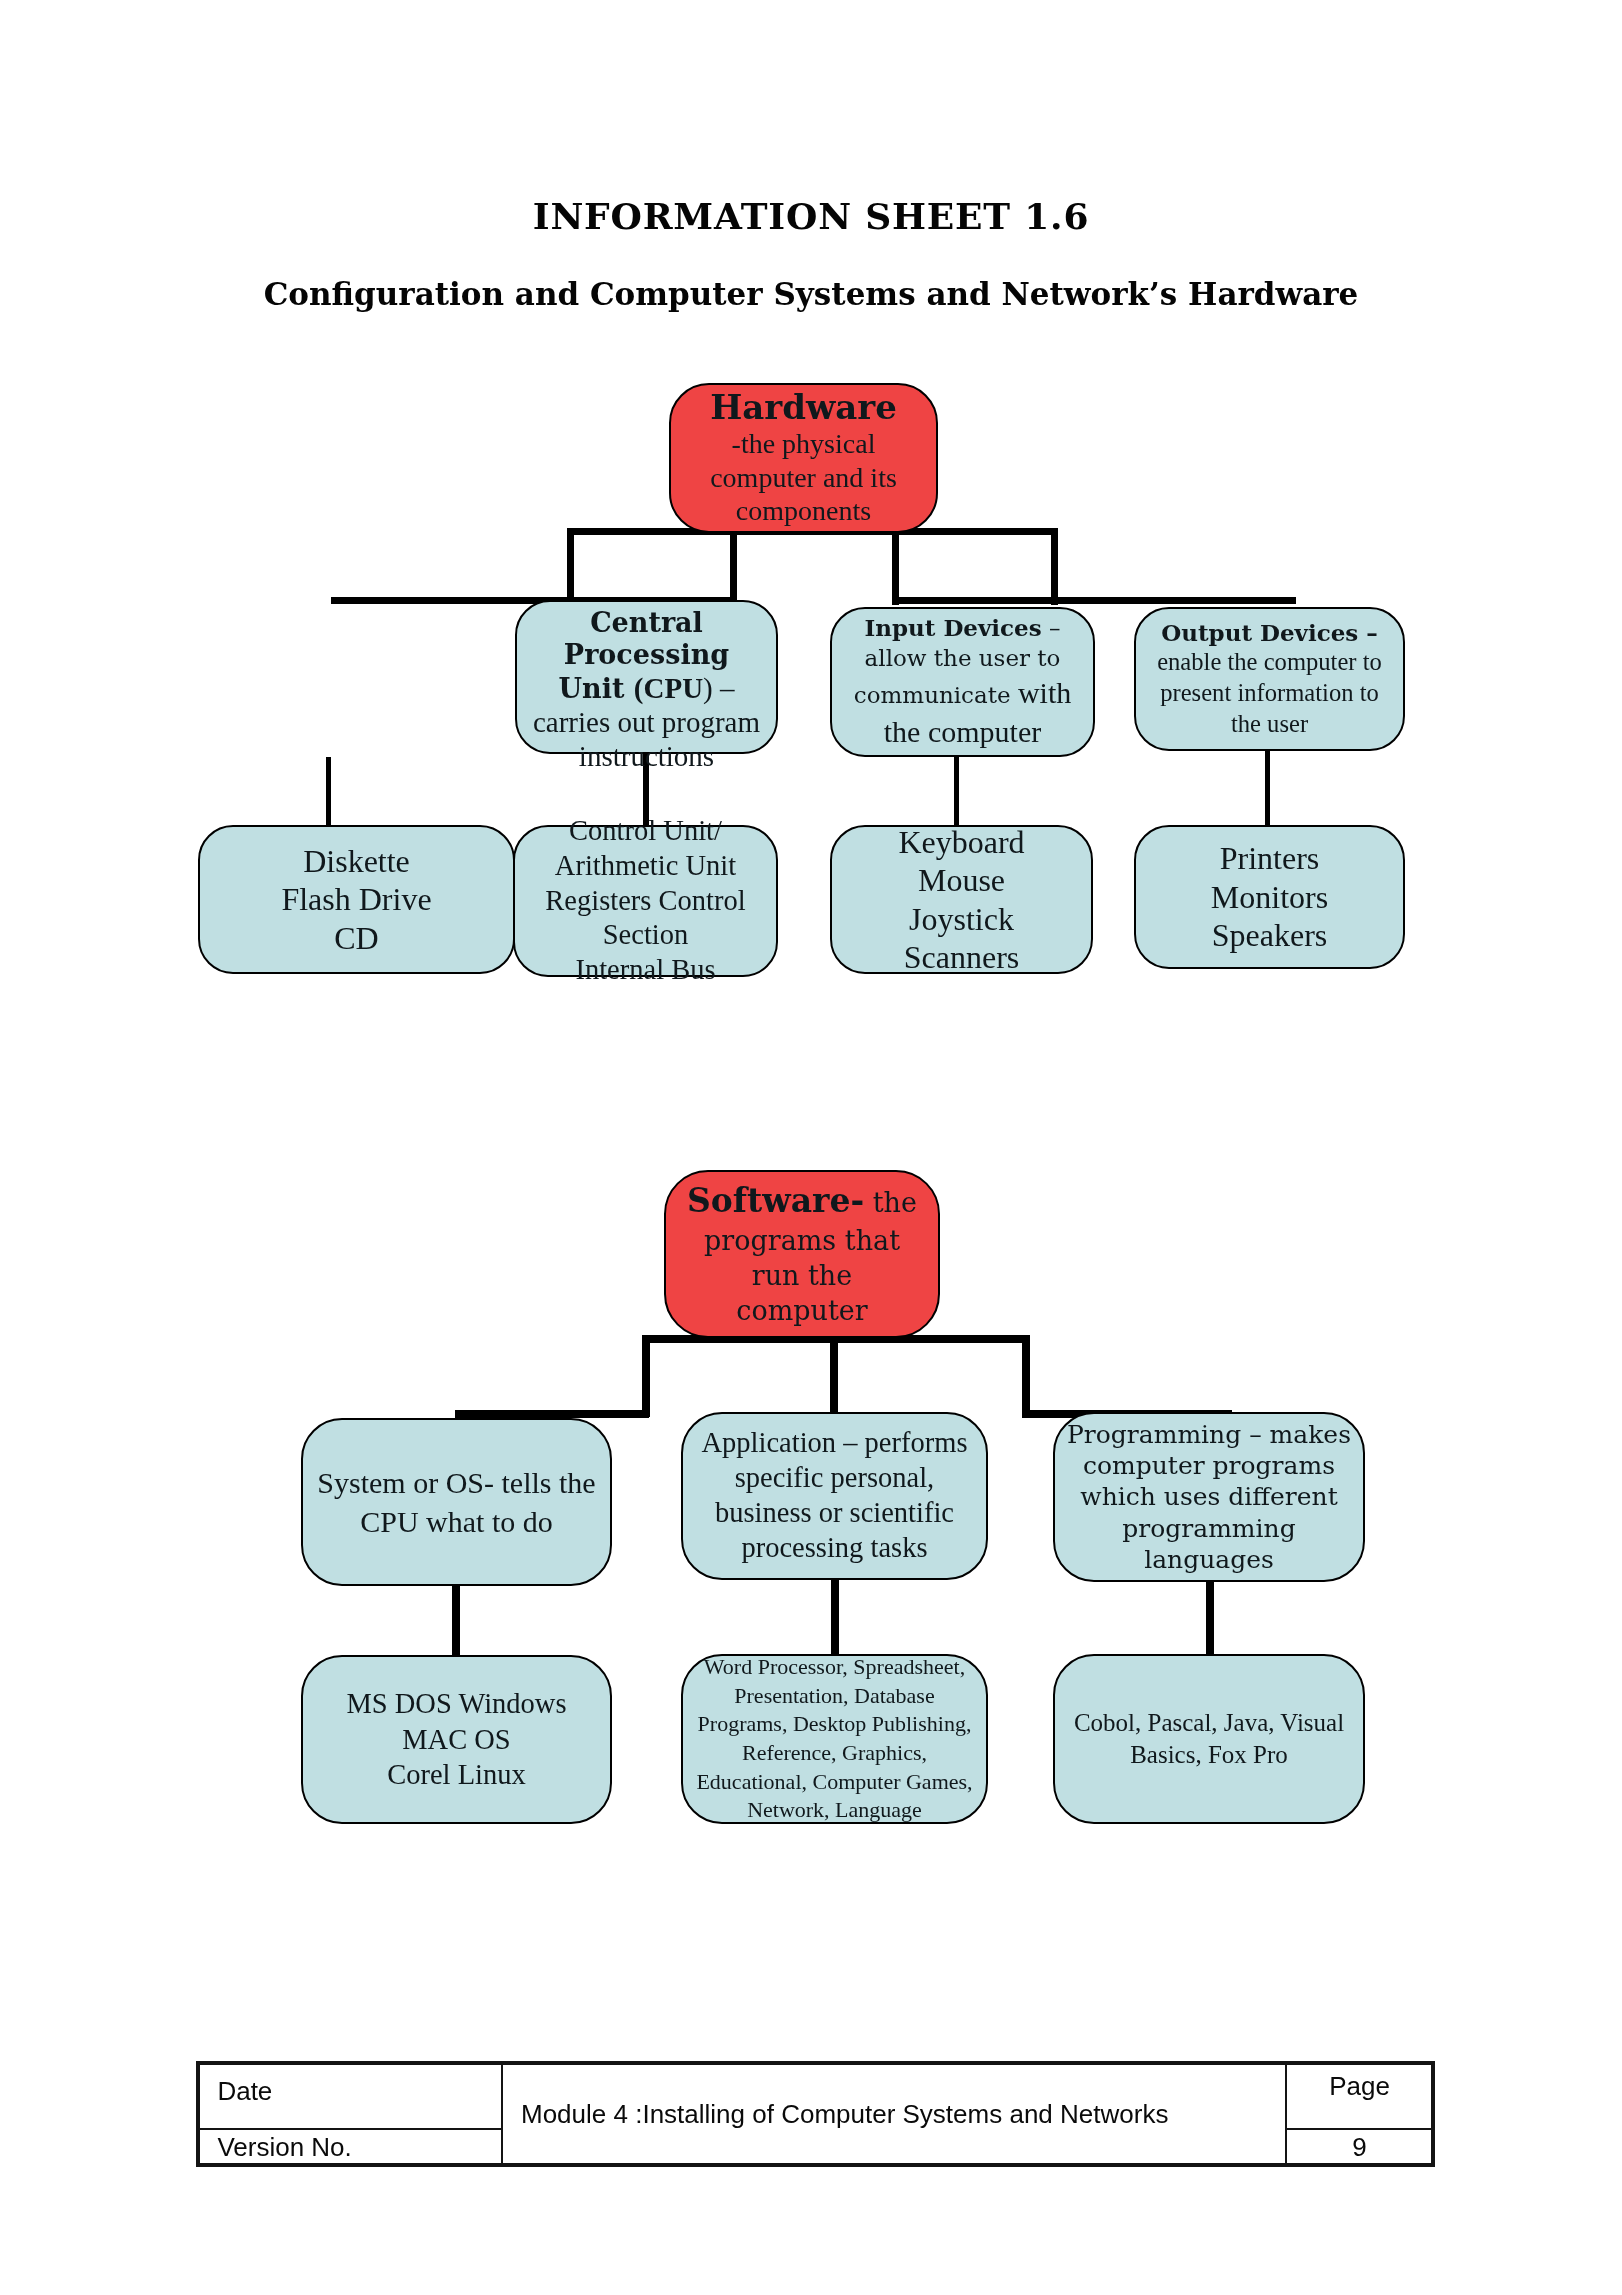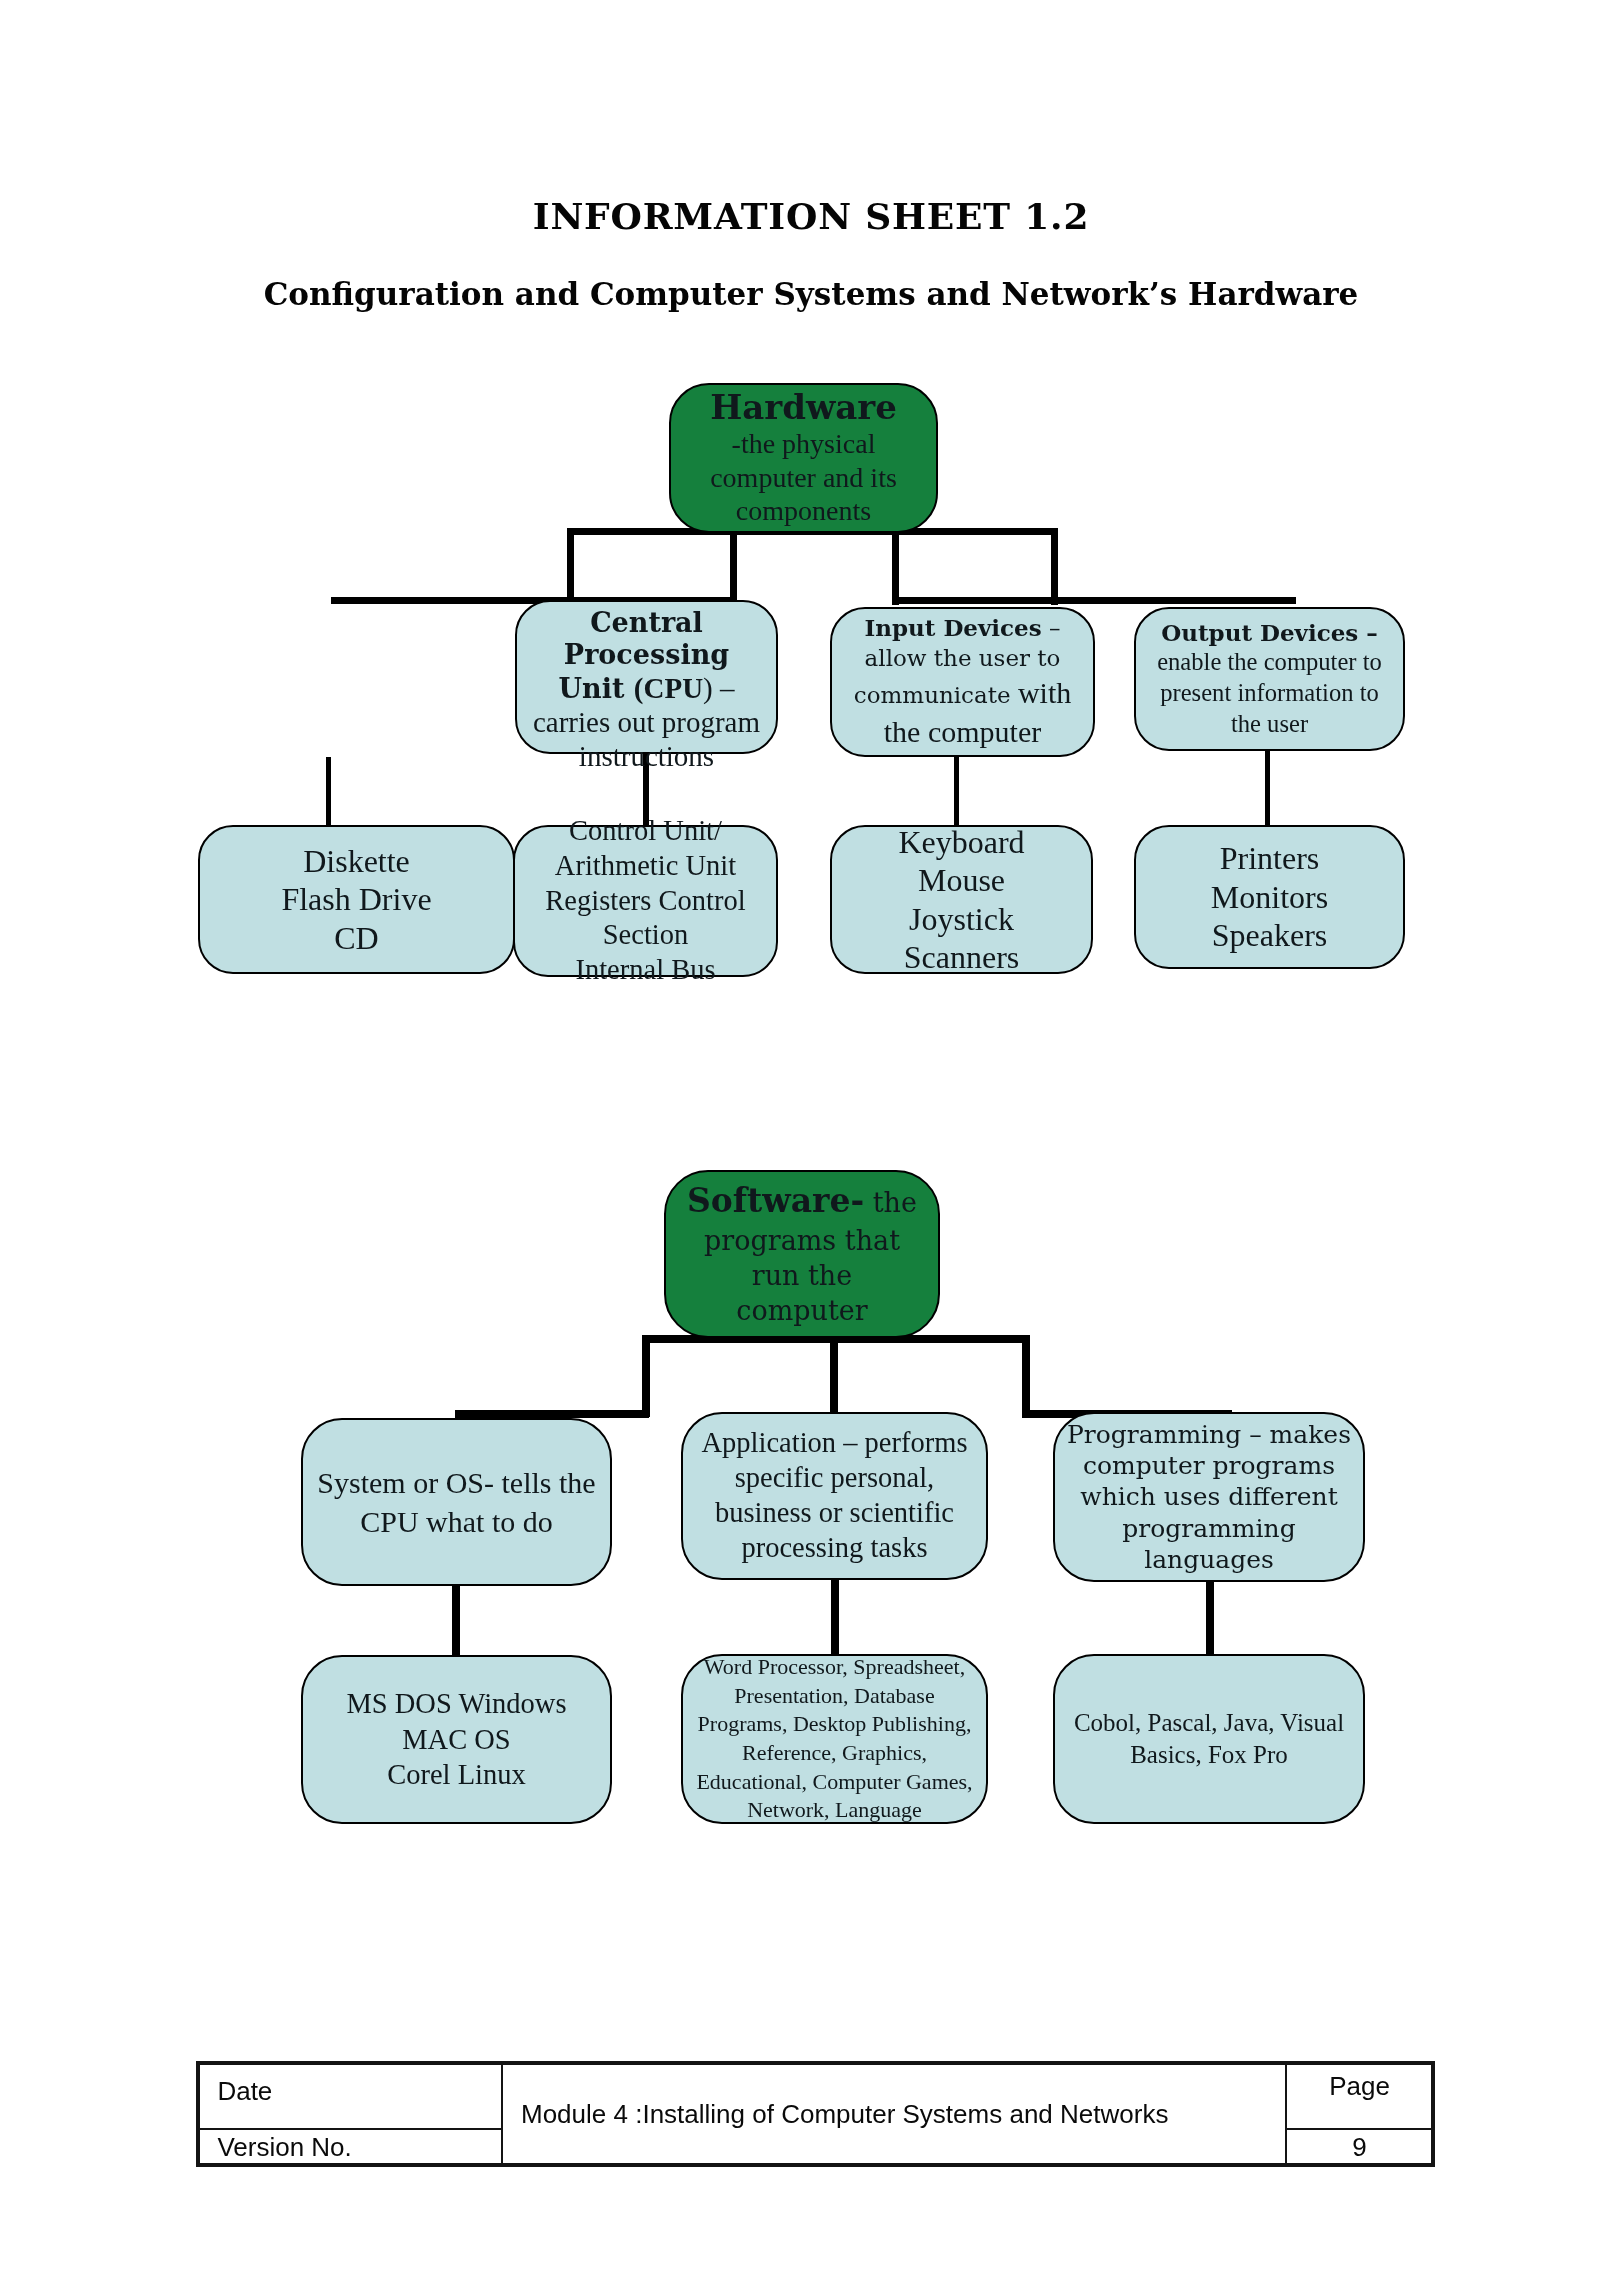--- a/index.html
+++ b/index.html
@@ -17,41 +17,41 @@
   }
   #doc-title{top:195px;font-size:36px;letter-spacing:0.8px;}
   #doc-subtitle{top:276px;font-size:31px;}
   .node{
     position:absolute;box-sizing:border-box;
     border:2.4px solid #000;
     display:flex;flex-direction:column;align-items:center;justify-content:center;
     text-align:center;color:#10181c;
     overflow:visible;
   }
-  .blue{background:#15803d;border-radius:40px;text-align:center;}
+  .blue{background:#ef4444;border-radius:40px;text-align:center;}
   .teal{background:#c0dfe2;border-radius:35px;}
   .bar{position:absolute;background:#000;}
   .bk{font-family:"DejaVu Serif",serif;}
   .tm{font-family:"Liberation Serif",serif;}
   .pre{white-space:pre-line;}
   
   #footer{
     position:absolute;left:196px;top:2061px;width:1239px;height:106px;
     box-sizing:border-box;border:4px solid #141414;
     font-family:"Liberation Sans",sans-serif;font-size:26px;color:#0a0a0a;
   }
   .fline{position:absolute;background:#141414;}
   .fcell{position:absolute;display:flex;align-items:center;}
 </style>
 </head>
 <body>
 
 <div id="page">
 
-  <div id="doc-title" class="title">INFORMATION SHEET 1.2</div>
+  <div id="doc-title" class="title">INFORMATION SHEET 1.6</div>
   <div id="doc-subtitle" class="title">Configuration and Computer Systems and Network’s Hardware</div>
 
   <div class="bar" style="left:567px;top:528px;width:491px;height:7.1px;"></div>
   <div class="bar" style="left:567px;top:528px;width:7.1px;height:77px;"></div>
   <div class="bar" style="left:730px;top:528px;width:7.1px;height:77px;"></div>
   <div class="bar" style="left:892px;top:528px;width:7.1px;height:77px;"></div>
   <div class="bar" style="left:1051px;top:528px;width:7.1px;height:77px;"></div>
   <div class="bar" style="left:331px;top:597px;width:406px;height:7.1px;"></div>
   <div class="bar" style="left:892px;top:597px;width:404px;height:7.1px;"></div>
   <div class="bar" style="left:326px;top:757px;width:4.8px;height:68px;"></div>

